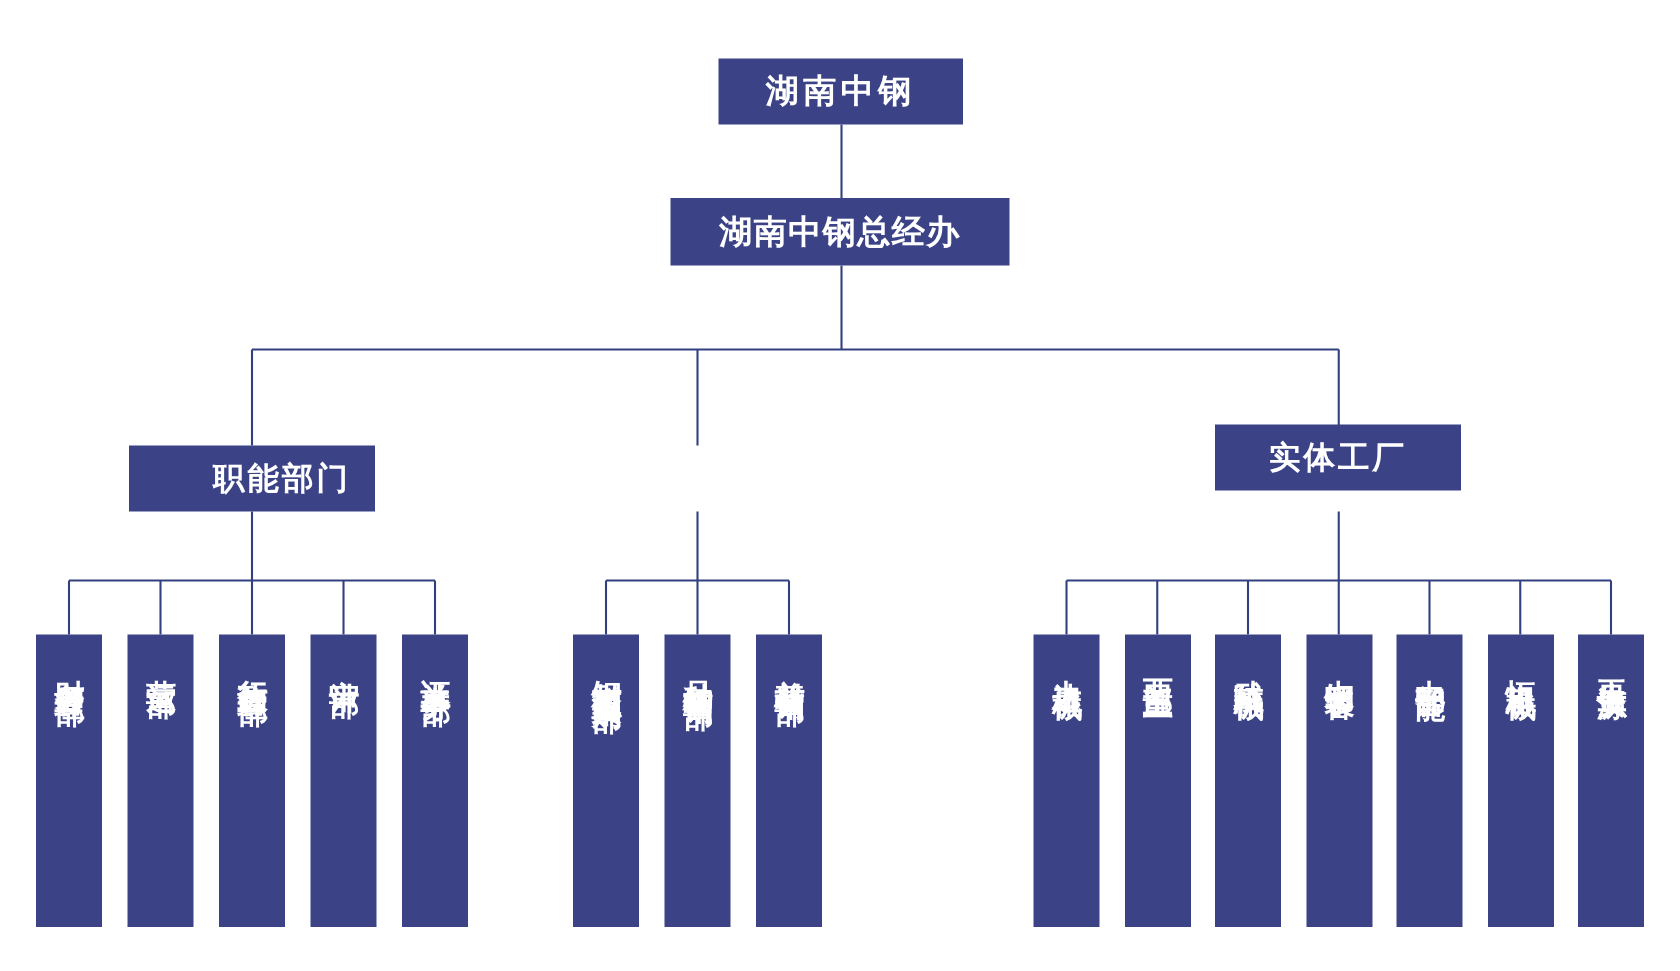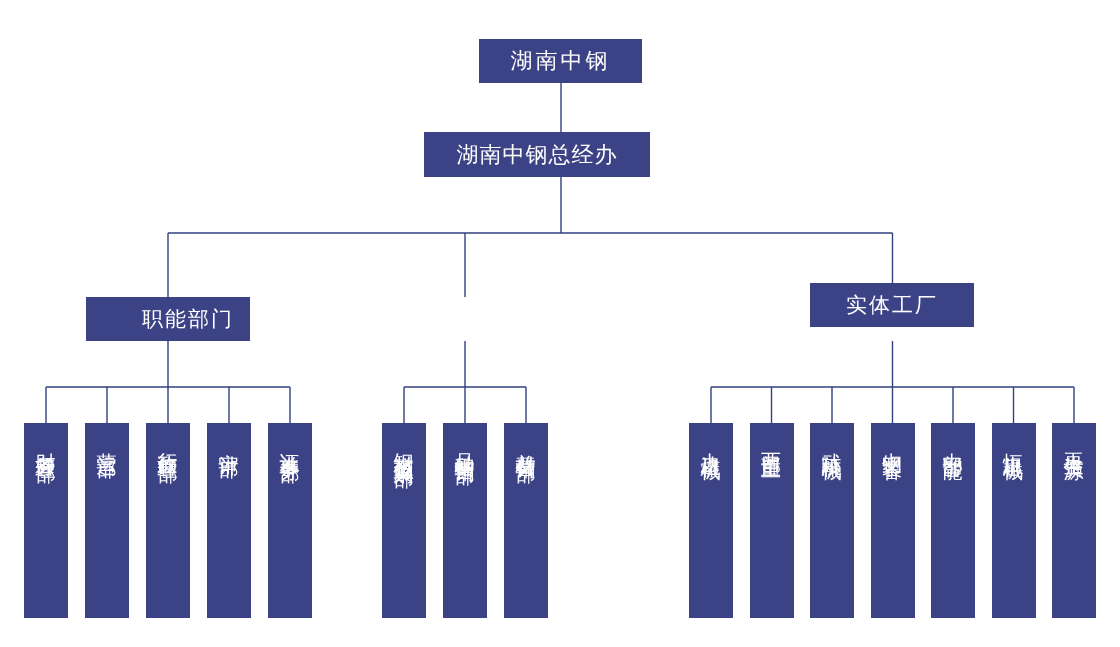--- a/index.html
+++ b/index.html
@@ -14,21 +14,21 @@
     width:1120px;height:647px;
     background:var(--bg);
     font-family:"Liberation Sans",sans-serif;
     overflow:hidden;
   }
   .lines{position:absolute;left:0;top:0;width:1120px;height:647px;}
   .node{
     position:absolute;
     background:var(--box);
     color:var(--text);
-    font-weight:400;
+    font-weight:700;
     display:flex;
     align-items:center;
     justify-content:center;
     box-sizing:border-box;
     text-align:left;
   }
   .h-node{font-size:22px;letter-spacing:3px;}
   .root-node{font-size:22px;letter-spacing:3px;}
   .gm-node{font-size:22px;letter-spacing:1px;}
   .branch-node{font-size:21px;letter-spacing:2px;}
@@ -71,21 +71,21 @@
       <line x1="771.5" y1="387" x2="771.5" y2="423" stroke="#334080" stroke-width="1.4"></line>
       <line x1="832" y1="387" x2="832" y2="423" stroke="#334080" stroke-width="1.4"></line>
       <line x1="892.5" y1="387" x2="892.5" y2="423" stroke="#334080" stroke-width="1.4"></line>
       <line x1="953" y1="387" x2="953" y2="423" stroke="#334080" stroke-width="1.4"></line>
       <line x1="1013.5" y1="387" x2="1013.5" y2="423" stroke="#334080" stroke-width="1.4"></line>
       <line x1="1074" y1="387" x2="1074" y2="423" stroke="#334080" stroke-width="1.4"></line>
     </svg>
 
   <div class="node h-node root-node" style="left:479px;top:39px;width:163px;height:44px;">湖南中钢</div>
 
-  <div class="node h-node gm-node" style="left:424px;top:132px;width:226px;height:45px;">湖南中钢总经办</div>
+  <div class="node h-node gm-node" style="left:447px;top:132px;width:226px;height:45px;">湖南中钢总经办</div>
 
   <div class="node h-node branch-node" style="left:86px;top:297px;width:164px;height:44px;padding-left:40px;">职能部门</div>
 
 
   <div class="node h-node branch-node" style="left:810px;top:283px;width:164px;height:44px;">实体工厂</div>
 
   <div id="children-layer">
       <div class="node v-node" style="left: 24px; top: 423px; width: 44px; height: 195px;">
         <span class="v-text">财务管理部</span>
       </div>

